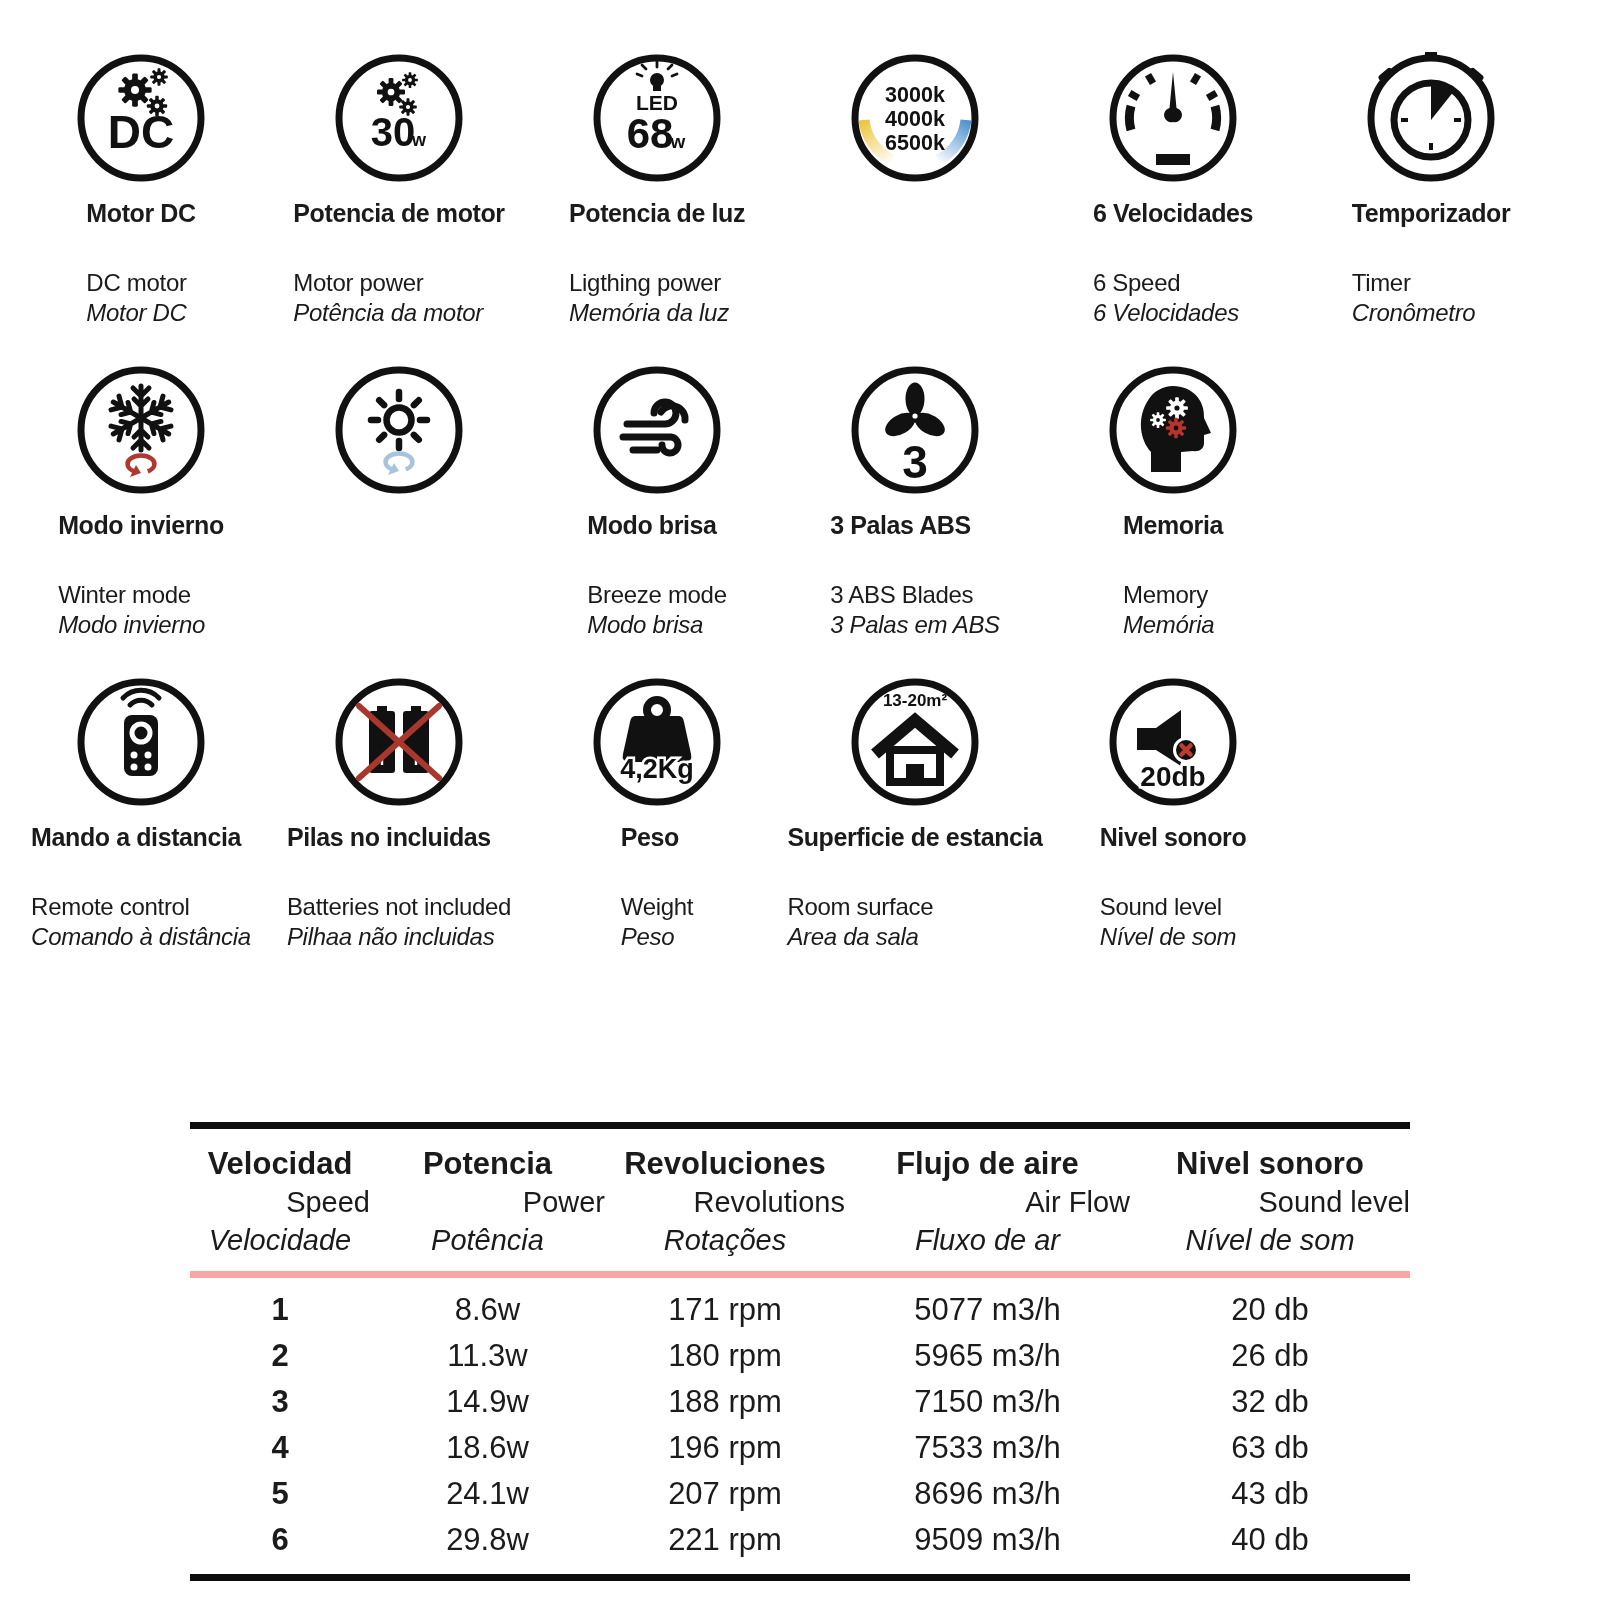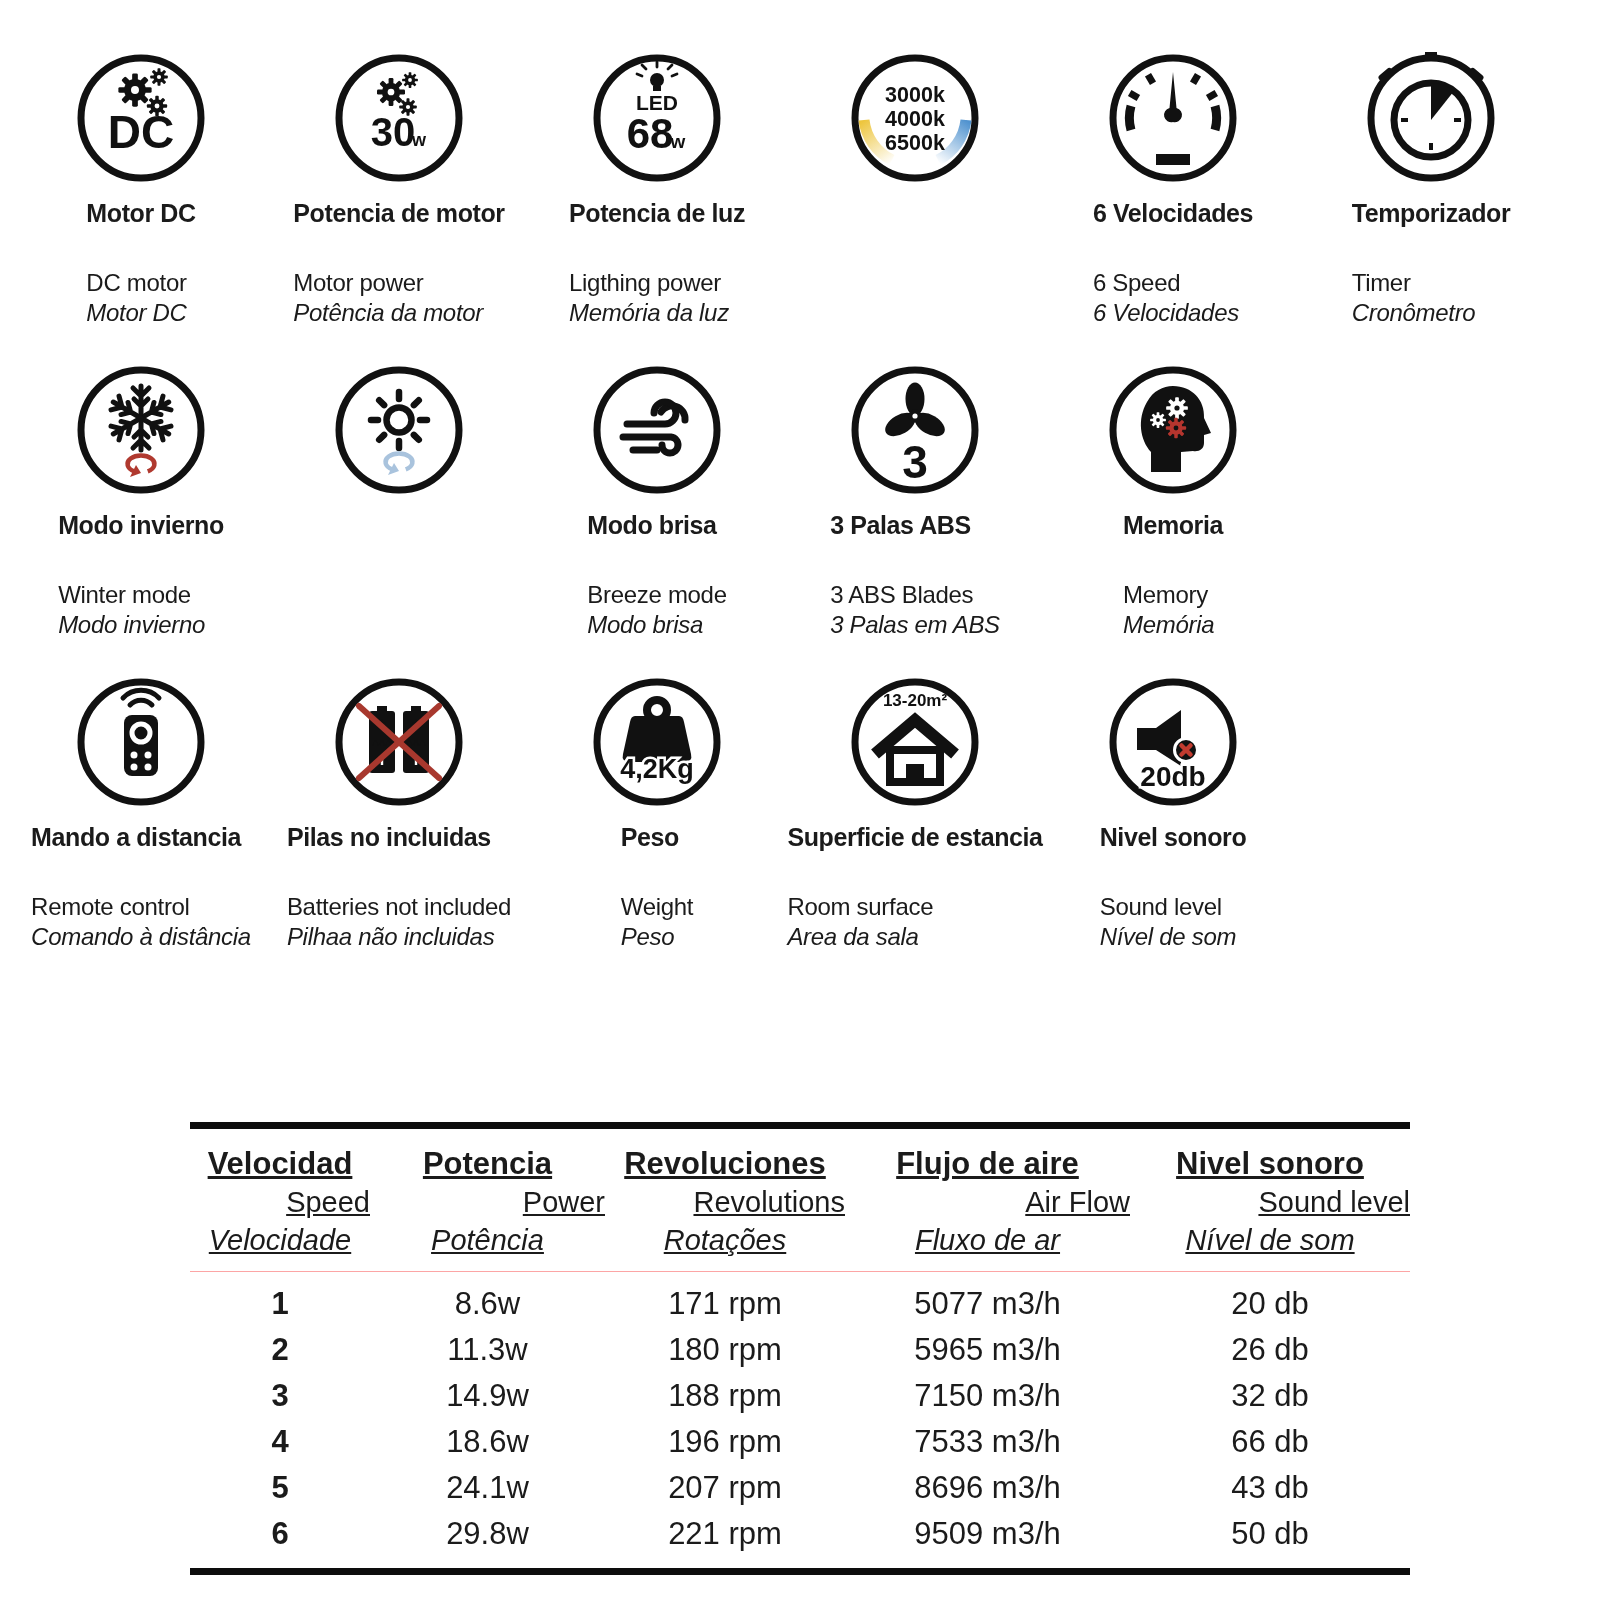--- a/index.html
+++ b/index.html
@@ -9,21 +9,21 @@
   .cell{display:flex;flex-direction:column;align-items:center;}
   .cell svg{flex:0 0 auto;}
   .ring{fill:none;stroke:#111;stroke-width:7;}
   svg text{font-family:"Liberation Sans",sans-serif;fill:#111;text-anchor:middle;font-weight:700;}
   .labels{margin-top:14px;text-align:left;line-height:30px;white-space:nowrap;}
   .l1{font-weight:700;font-size:25px;letter-spacing:-0.4px;}
   .l2{font-weight:400;font-size:24px;letter-spacing:-0.3px;margin-top:40px;}
   .l3{font-weight:400;font-style:italic;font-size:24px;letter-spacing:-0.3px;}
   .spec{margin:170px 0 0 190px;width:1220px;border-collapse:collapse;
     border-top:7px solid #0d0d0d;border-bottom:7px solid #0d0d0d;}
-  .spec thead tr{border-bottom:1px solid #fca5a5;text-decoration:underline;}
+  .spec thead tr{border-bottom:7px solid #fca5a5;}
   .spec th{vertical-align:middle;padding:16px 0 12px 0;font-weight:400;}
   .h1{font-weight:700;font-size:31px;line-height:38px;}
   .h2{font-weight:400;font-size:29px;line-height:38px;text-align:right;}
   .h3{font-weight:400;font-style:italic;font-size:29px;line-height:38px;}
   .spec td{text-align:center;font-size:31px;padding:5px 0;}
   .spec tbody tr:first-child td{padding-top:14px;}
   .spec tbody tr:last-child td{padding-bottom:16px;}
   .spec td.speed{font-weight:700;}
   .c1{width:180px}.c2{width:235px}.c3{width:240px}.c4{width:285px}.c5{width:280px}
 </style>
@@ -428,30 +428,30 @@
       <td>14.9w</td>
       <td>188 rpm</td>
       <td>7150 m3/h</td>
       <td>32 db</td>
     </tr>
     <tr>
       <td class="speed">4</td>
       <td>18.6w</td>
       <td>196 rpm</td>
       <td>7533 m3/h</td>
-      <td>66 db</td>
+      <td>63 db</td>
     </tr>
     <tr>
       <td class="speed">5</td>
       <td>24.1w</td>
       <td>207 rpm</td>
       <td>8696 m3/h</td>
       <td>43 db</td>
     </tr>
     <tr>
       <td class="speed">6</td>
       <td>29.8w</td>
       <td>221 rpm</td>
       <td>9509 m3/h</td>
-      <td>50 db</td>
+      <td>40 db</td>
     </tr>
   </tbody>
 </table>
 
 </body></html>

